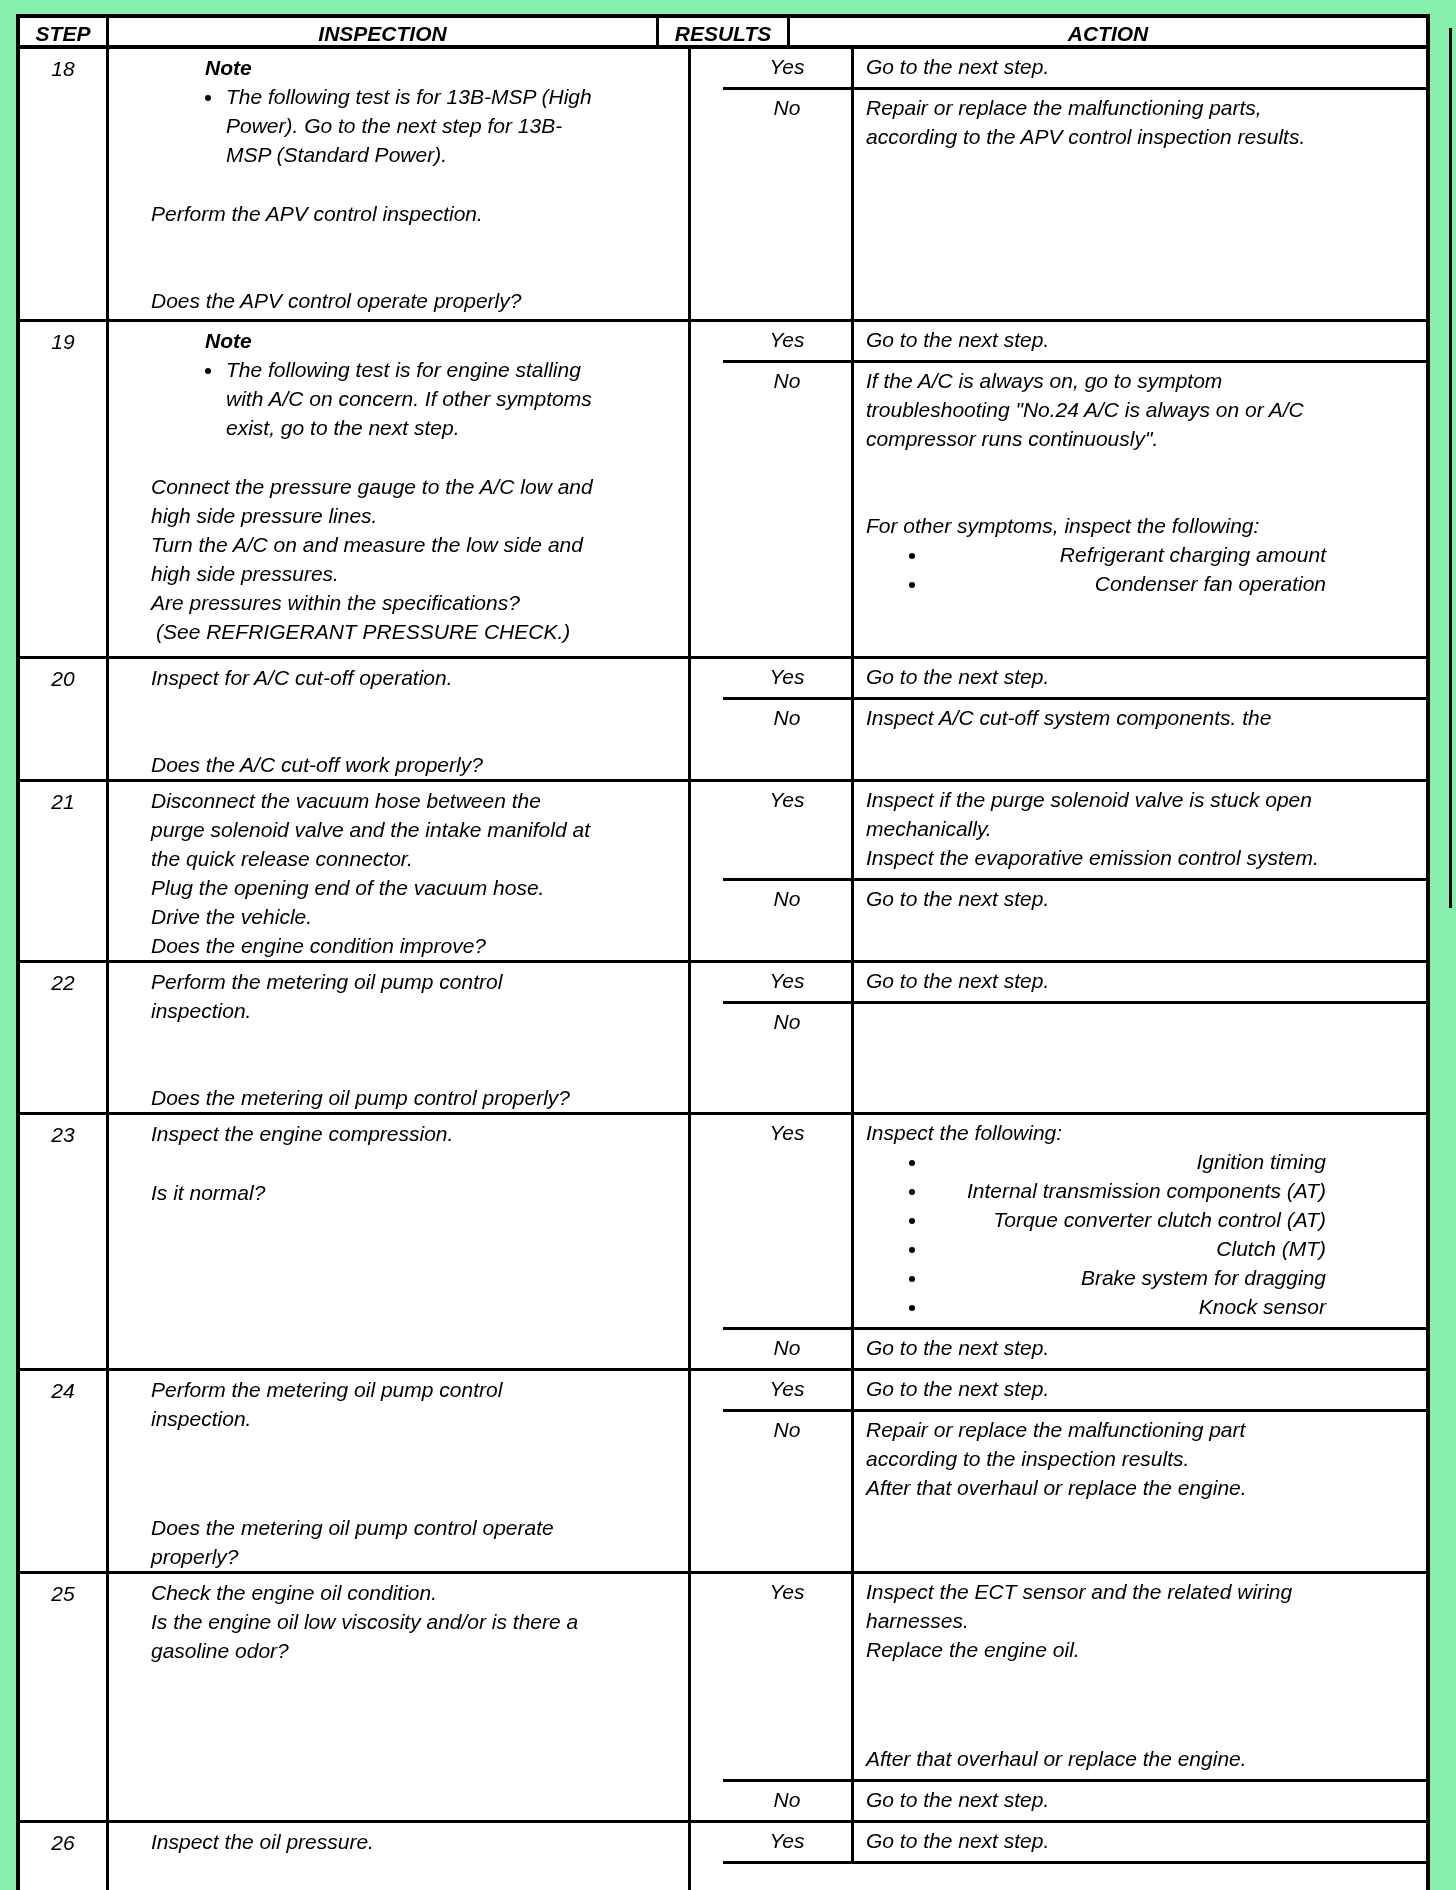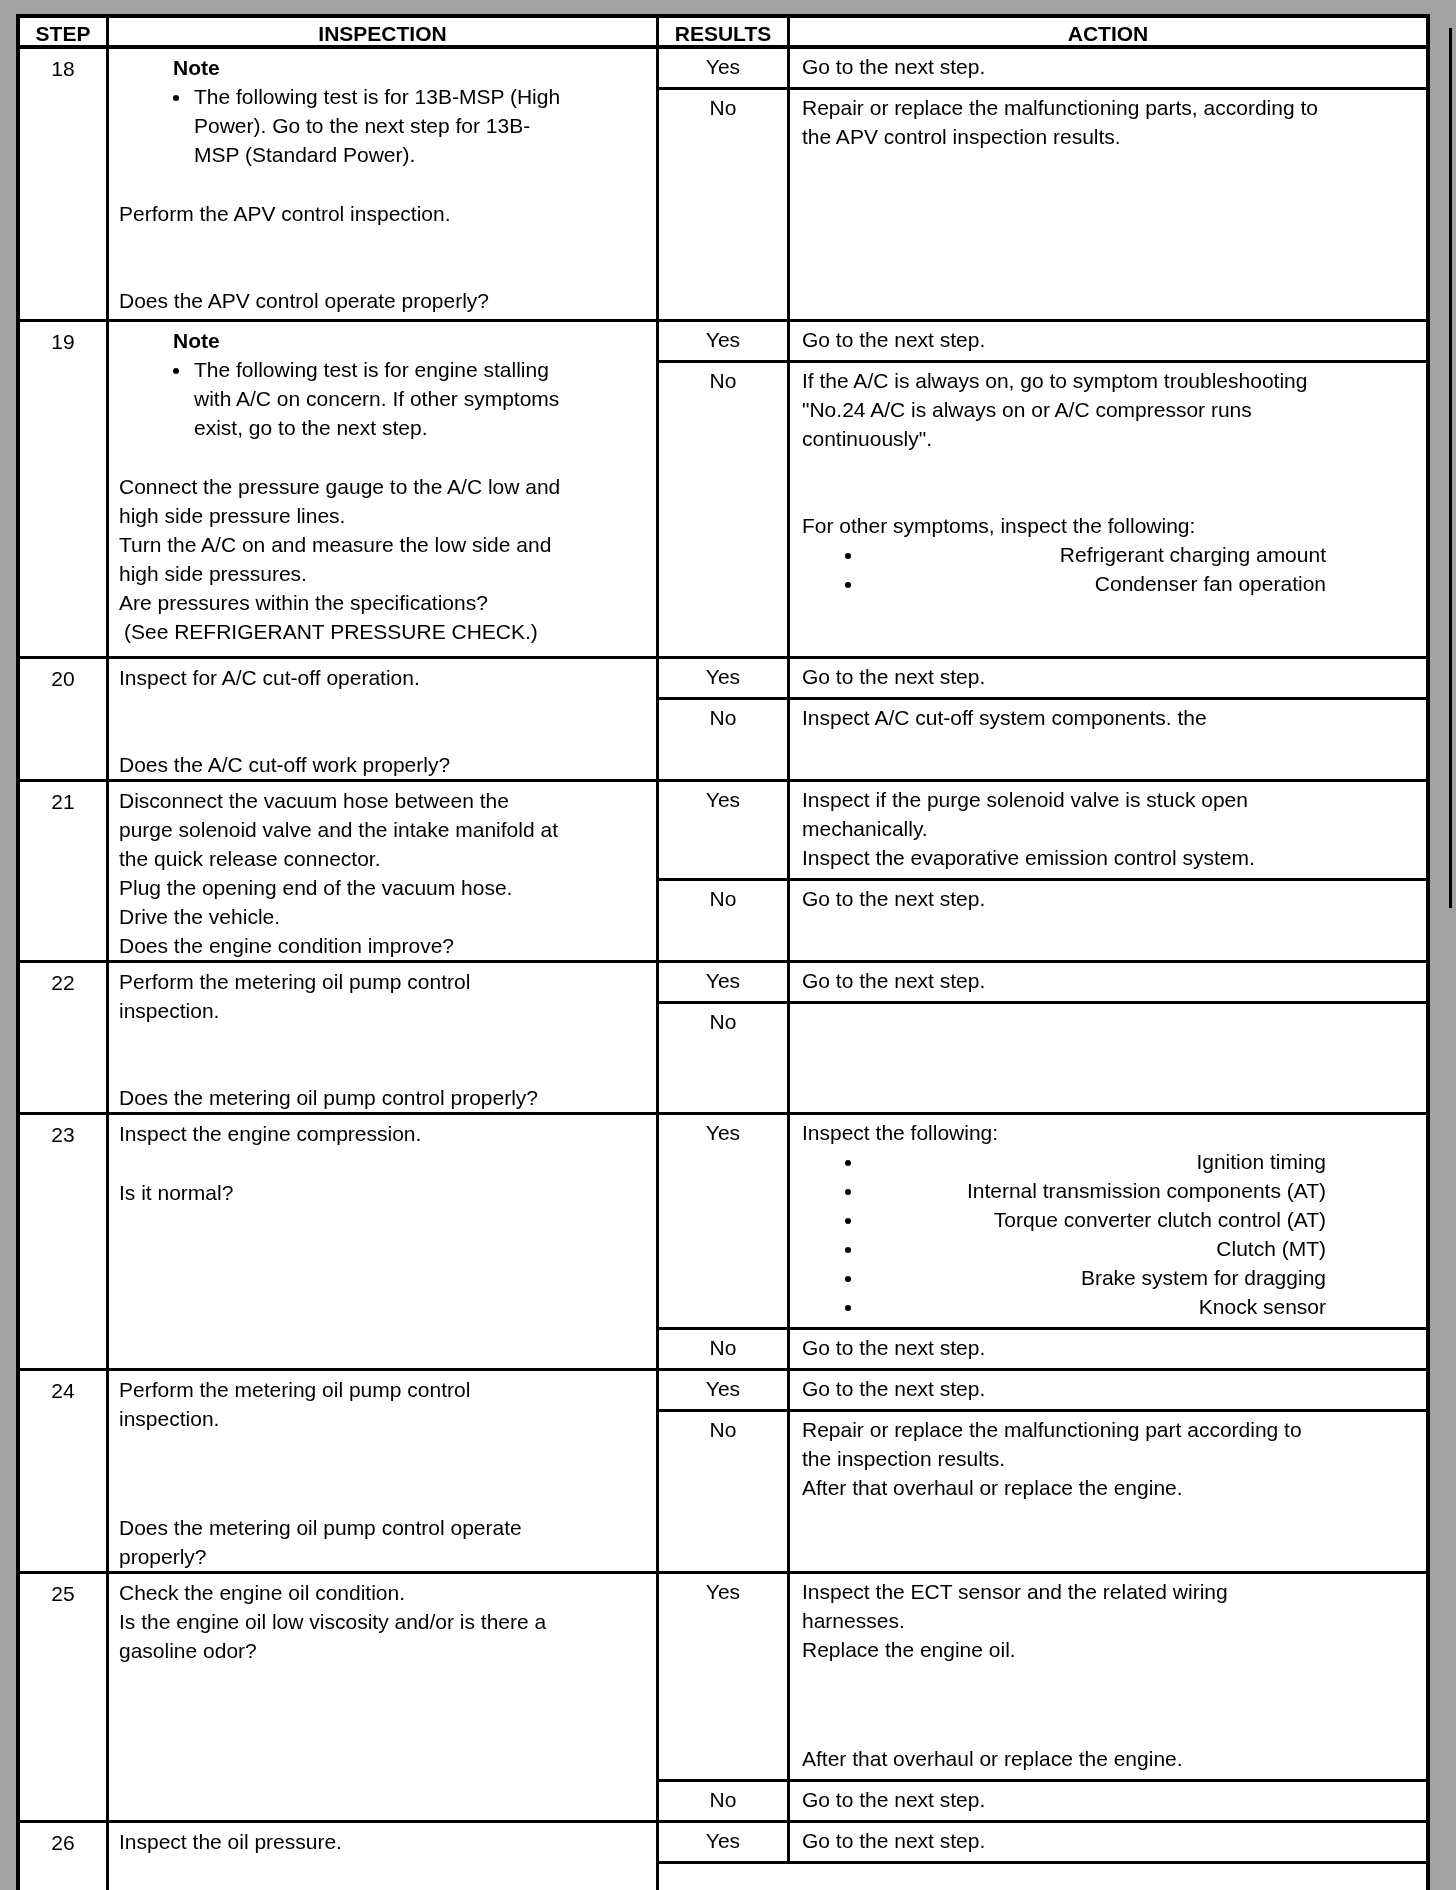--- a/index.html
+++ b/index.html
@@ -1,34 +1,34 @@
 <!DOCTYPE html>
 <html><head>
 <meta charset="utf-8">
 <style>
   * { box-sizing: border-box; }
   html,body { margin:0; padding:0; background:#ffffff; }
   body { font-family:"Liberation Sans", sans-serif; color:#000; }
-  .page { position:relative; width:1456px; height:1890px; background:#a3a3a3; overflow:hidden; }
+  .page { position:relative; width:1456px; height:1890px; background:#86efac; overflow:hidden;font-style:italic; }
 
   .tbl {
     position:absolute; left:16px; top:14px; width:1414px;
     border:4px solid #000; background:#fff;
     font-size:21px; line-height:29px;
   }
 
   .hdr { display:flex; border-bottom:4px solid #000; font-weight:bold; text-align:center; }
   .hdr > div { padding:1px 0 0 0; height:27px; }
 
   .h-step, .c-step { width:89px; border-right:3px solid #000; flex:0 0 auto; }
   .h-insp, .c-insp { width:550px; border-right:3px solid #000; flex:0 0 auto; }
   .h-res  { width:131px; border-right:3px solid #000; flex:0 0 auto; }
   .h-act  { flex:1; }
 
-  .row { display:flex; }
+  .row { display:flex;gap:32px; }
   .row + .row { border-top:3px solid #000; }
 
   .c-step { text-align:center; padding-top:5px; }
   .c-insp { padding:4px 95px 0 10px; }
 
   .c-ra { flex:1; display:flex; flex-direction:column; }
   .outcome { display:flex; }
   .outcome + .outcome { border-top:3px solid #000; }
   .outcome:last-child { flex:1; }
   .c-res { width:131px; border-right:3px solid #000; text-align:center; padding-top:3px; flex:0 0 auto; }

